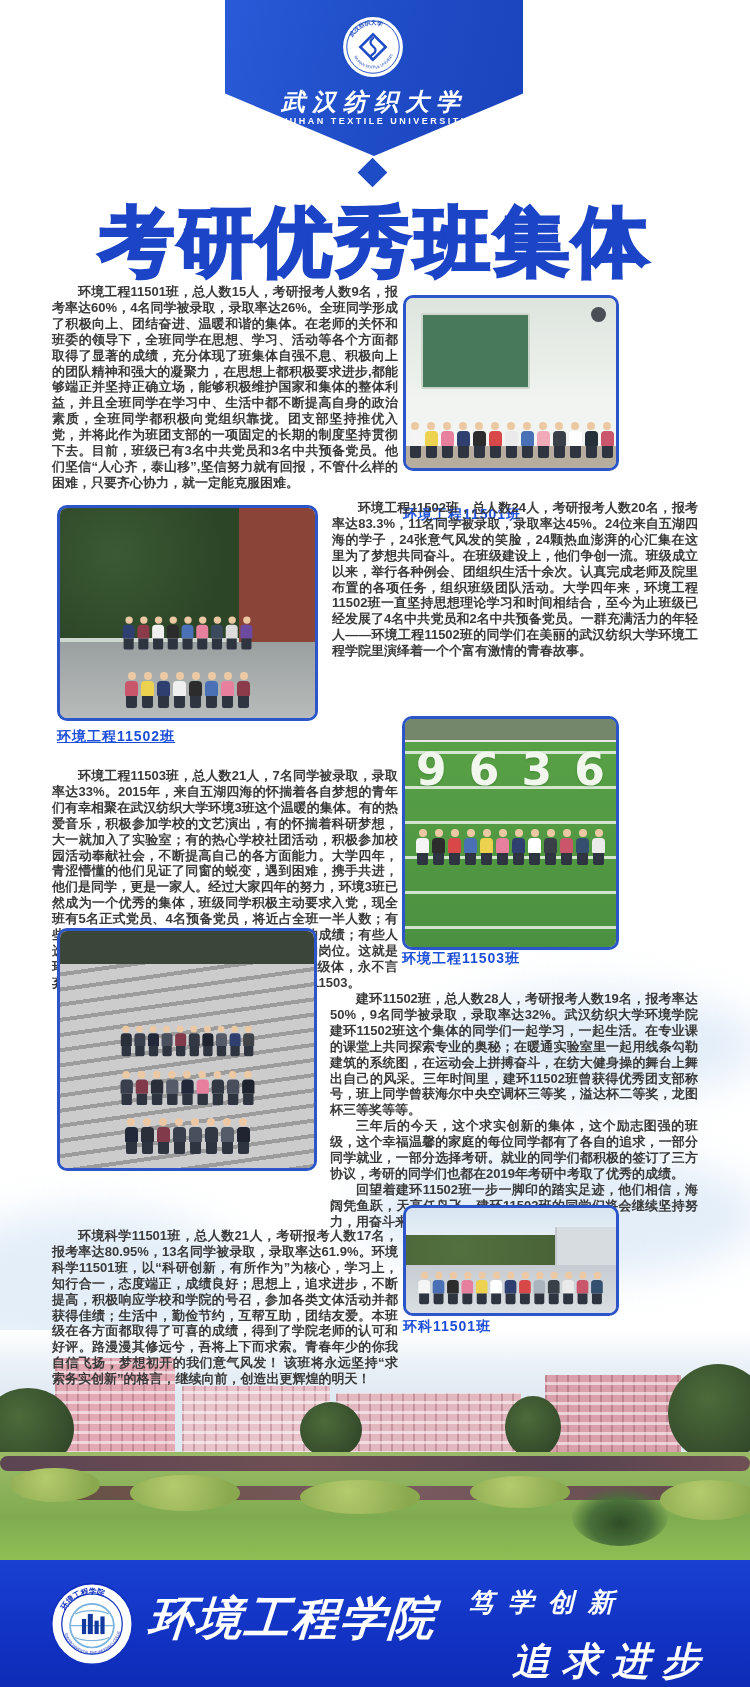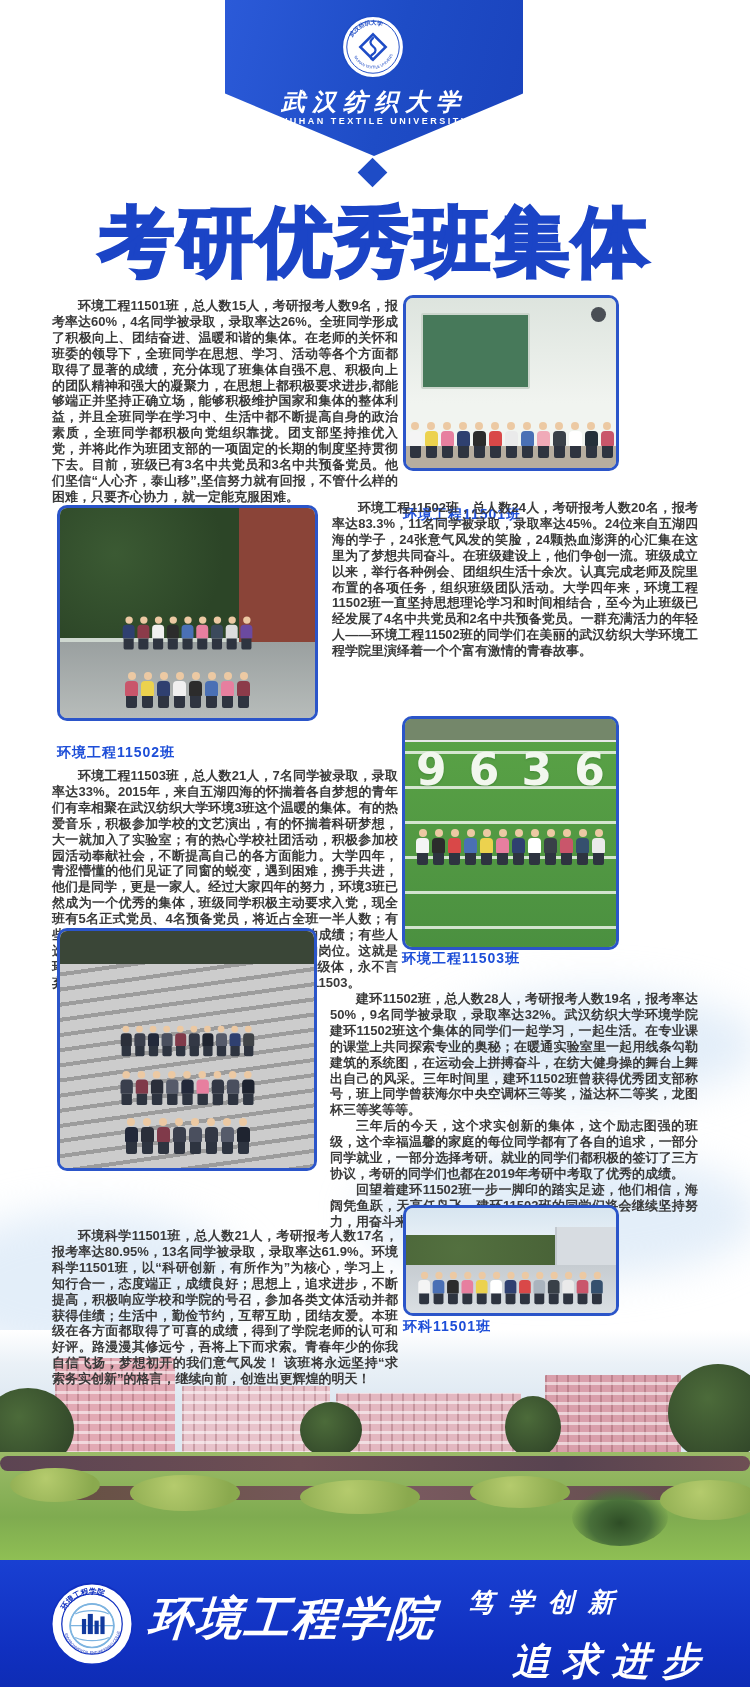--- a/index.html
+++ b/index.html
@@ -118,21 +118,21 @@
     <text font-size="9" fill="#1e4cc6" font-weight="bold"><textPath href="#arcTop1" startOffset="14%">武汉纺织大学</textPath></text>
     <text font-size="6" fill="#1e4cc6"><textPath href="#arcBot1" startOffset="4%">WUHAN TEXTILE UNIVERSITY</textPath></text>
     <rect x="36" y="36" width="28" height="28" transform="rotate(45 50 50)" fill="none" stroke="#1e4cc6" stroke-width="4"></rect>
     <path d="M50 36 q-8 7 0 13 q8 6 0 12 q-6 4 -2 8" fill="none" stroke="#1e4cc6" stroke-width="3.5" stroke-linecap="round"></path>
   </svg>
   <div class="uni-cn">武汉纺织大学</div>
   <div class="uni-en">WUHAN TEXTILE UNIVERSITY</div>
 
   <div class="main-title">考研优秀班集体</div>
 
-  <div class="para" style="left:52px;top:298px;width:346px;">
+  <div class="para" style="left:52px;top:284px;width:346px;">
     <p>环境工程11501班，总人数15人，考研报考人数9名，报考率达60%，4名同学被录取，录取率达26%。全班同学形成了积极向上、团结奋进、温暖和谐的集体。在老师的关怀和班委的领导下，全班同学在思想、学习、活动等各个方面都取得了显著的成绩，充分体现了班集体自强不息、积极向上的团队精神和强大的凝聚力，在思想上都积极要求进步,都能够端正并坚持正确立场，能够积极维护国家和集体的整体利益，并且全班同学在学习中、生活中都不断提高自身的政治素质，全班同学都积极向党组织靠拢。团支部坚持推优入党，并将此作为班团支部的一项固定的长期的制度坚持贯彻下去。目前，班级已有3名中共党员和3名中共预备党员。他们坚信“人心齐，泰山移”,坚信努力就有回报，不管什么样的困难，只要齐心协力，就一定能克服困难。</p>
   </div>
   <div class="photo" style="left:403px;top:295px;width:210px;height:170px;">
     <div class="layer ph1-wall"></div>
     <div class="layer ph1-board"></div>
     <div class="layer ph1-fan"></div>
     <div class="layer ph1-floor"></div>
     <div class="people-row" style="bottom:6%;">
         <div class="person">
           <div class="p-head"></div>
@@ -290,21 +290,21 @@
           <div class="p-torso" style="background: rgb(231, 127, 159);"></div>
           <div class="p-legs"></div>
         </div>
         <div class="person">
           <div class="p-head"></div>
           <div class="p-torso" style="background: rgb(140, 59, 74);"></div>
           <div class="p-legs"></div>
         </div>
       </div>
   </div>
-  <div class="caption" style="left:57px;top:744px;width:255px;">环境工程11502班</div>
+  <div class="caption" style="left:57px;top:728px;width:255px;text-decoration:underline;">环境工程11502班</div>
   <div class="para" style="left:332px;top:500px;width:366px;">
     <p>环境工程11502班，总人数24人，考研报考人数20名，报考率达83.3%，11名同学被录取，录取率达45%。24位来自五湖四海的学子，24张意气风发的笑脸，24颗热血澎湃的心汇集在这里为了梦想共同奋斗。在班级建设上，他们争创一流。班级成立以来，举行各种例会、团组织生活十余次。认真完成老师及院里布置的各项任务，组织班级团队活动。大学四年来，环境工程11502班一直坚持思想理论学习和时间相结合，至今为止班级已经发展了4名中共党员和2名中共预备党员。一群充满活力的年轻人——环境工程11502班的同学们在美丽的武汉纺织大学环境工程学院里演绎着一个个富有激情的青春故事。</p>
   </div>
 
   <div class="para" style="left:52px;top:768px;width:346px;">
     <p>环境工程11503班，总人数21人，7名同学被录取，录取率达33%。2015年，来自五湖四海的怀揣着各自梦想的青年们有幸相聚在武汉纺织大学环境3班这个温暖的集体。有的热爱音乐，积极参加学校的文艺演出，有的怀揣着科研梦想，大一就加入了实验室；有的热心学校社团活动，积极参加校园活动奉献社会，不断提高自己的各方面能力。大学四年，青涩懵懂的他们见证了同窗的蜕变，遇到困难，携手共进，他们是同学，更是一家人。经过大家四年的努力，环境3班已然成为一个优秀的集体，班级同学积极主动要求入党，现全班有5名正式党员、4名预备党员，将近占全班一半人数；有些人选择继续深造，在考研拼搏中也有不凡的成绩；有些人选择踏入社会，也找到了环境专业相关不错的岗位。这就是环工11503班，一个奋斗的班级体，坚强的班级体，永不言弃的班级体，充满友爱团结，乐观和睦的环工11503。</p>
   </div>
   <div class="photo" style="left:402px;top:716px;width:211px;height:228px;">
     <div class="layer ph3-field"></div>
     <div class="layer ph3-top"></div>

